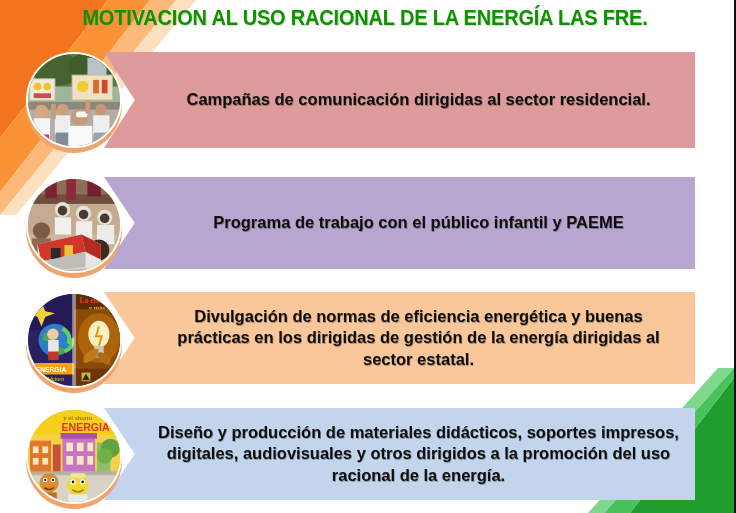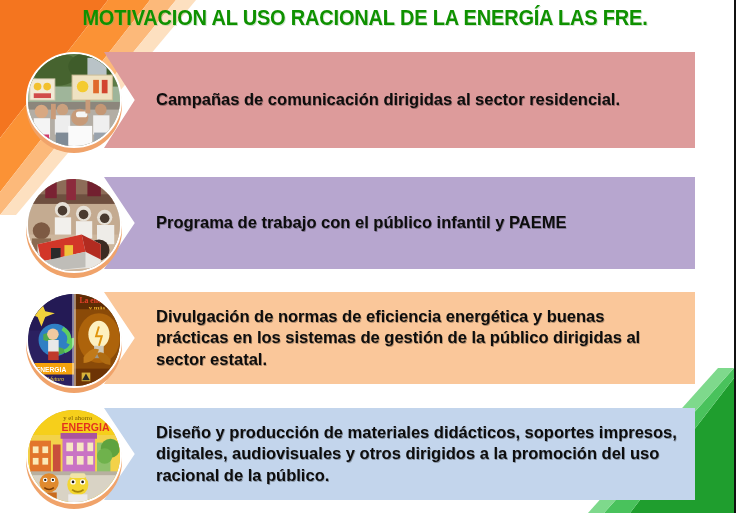--- a/index.html
+++ b/index.html
@@ -67,21 +67,21 @@
     left: 104px;
     top: 0;
     box-sizing: border-box;
     display: flex;
     align-items: center;
     justify-content: center;
     color: #0d0d0d;
     font-weight: bold;
     font-size: 16.5px;
     line-height: 1.28;
-    text-align: left;
+    text-align: center;
     padding: 4px 14px 4px 52px;
     clip-path: polygon(0% 0%, 100% 0%, 100% 100%, 0% 100%, 5.2% 50%);
     text-shadow: 0.7px 0.7px 0 rgba(0,0,0,0.30);
   }
   .banner-text {
     display: block;
     width: 100%;
   }
 
   .photo-wrap {
@@ -213,21 +213,21 @@
           <rect x="24" y="72" width="10" height="12" fill="#2a2a2a"></rect>
           <rect x="38" y="69" width="9" height="12" fill="#f0c23a"></rect>
           <polygon points="14,86 60,76 60,92 22,96" fill="#bfbdb8"></polygon>
         </svg>
       </div>
     </div>
   </div>
 
   <div class="row" style="top:292px; width:736px; height:100px;">
     <div class="banner" style="width:591px; height:92px; background:#fac79a;">
-      <span class="banner-text">Divulgación de normas de eficiencia energética y buenas prácticas en los sistemas de gestión de la público dirigidas al sector estatal.</span>
+      <span class="banner-text">Divulgación de normas de eficiencia energética y buenas prácticas en los dirigidas de gestión de la energía dirigidas al sector estatal.</span>
     </div>
     <div class="photo-wrap">
       <div class="photo-shadow"></div>
       <div class="photo">
         <svg viewBox="0 0 96 96">
 
           <rect x="0" y="0" width="48" height="96" fill="#2b2060"></rect>
           <rect x="0" y="0" width="48" height="38" fill="#241a55"></rect>
           <polygon points="14,8 18,18 28,20 18,24 14,34 10,24 0,20 10,18" fill="#f2d23c"></polygon>
           <circle cx="28" cy="48" r="17" fill="#2f7fc4"></circle>
@@ -260,21 +260,21 @@
           <path d="M60.5 83 l4 7 h-8 z" fill="#2b2b2b"></path>
 
           <rect x="46" y="0" width="4" height="96" fill="#ffffff" opacity="0.45"></rect>
         </svg>
       </div>
     </div>
   </div>
 
   <div class="row" style="top:408px; width:736px; height:100px;">
     <div class="banner" style="width:591px; height:92px; background:#c3d5ec;">
-      <span class="banner-text">Diseño y producción de materiales didácticos, soportes impresos, digitales, audiovisuales y otros dirigidos a la promoción del uso racional de la público.</span>
+      <span class="banner-text">Diseño y producción de materiales didácticos, soportes impresos, digitales, audiovisuales y otros dirigidos a la promoción del uso racional de la energía.</span>
     </div>
     <div class="photo-wrap">
       <div class="photo-shadow"></div>
       <div class="photo">
         <svg viewBox="0 0 96 96">
           <rect x="0" y="0" width="96" height="96" fill="#f2c40f"></rect>
           <rect x="0" y="0" width="96" height="26" fill="#f6cf1b"></rect>
           <text x="52" y="10" font-size="7" fill="#7a5a05" text-anchor="middle" font-family="Liberation Serif, serif">y el ahorro</text>
           <text x="60" y="22" font-size="11" font-weight="bold" fill="#e3321f" text-anchor="middle" font-family="Liberation Sans, sans-serif">ENERGIA</text>
           <rect x="0" y="26" width="96" height="40" fill="#f3d24a"></rect>

